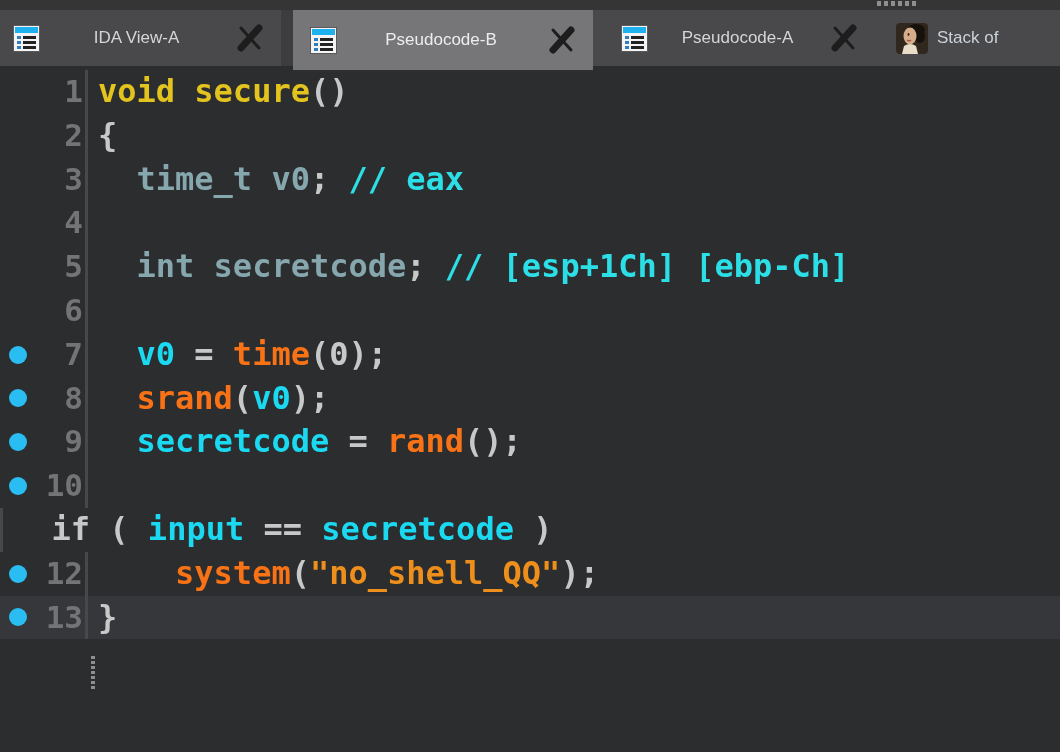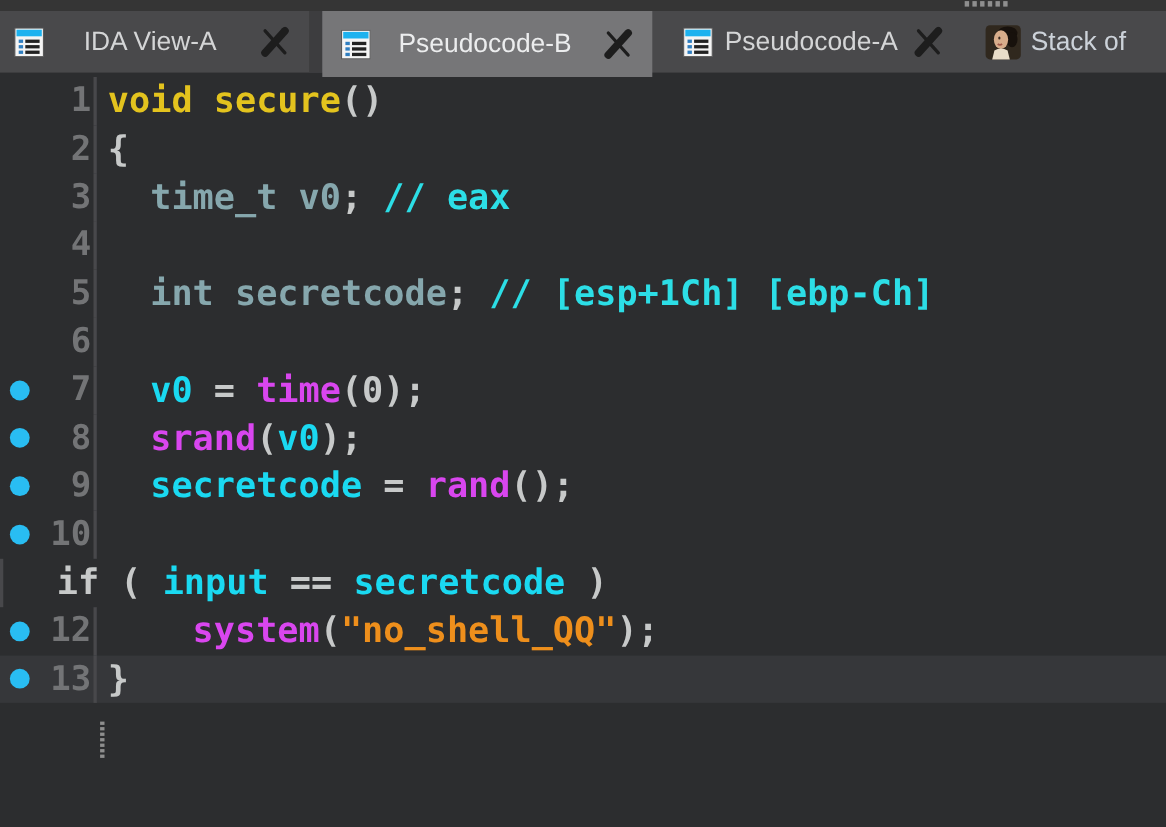--- a/index.html
+++ b/index.html
@@ -8,21 +8,21 @@
 
   
   .top-strip{position:absolute;top:0;left:0;width:1060px;height:10px;background:#353535;}
   .grip-dots{position:absolute;top:1px;left:877px;display:flex;gap:3px;}
   .grip-dots span{width:4px;height:5px;background:#8f8f8f;display:block;}
 
   
   .tab-bar{position:absolute;top:10px;left:0;width:1060px;height:56px;background:#49494b;
            display:flex;align-items:flex-start;z-index:3;}
   .tab{height:56px;display:flex;align-items:center;box-sizing:border-box;
-       padding:0 16px 0 13px;color:#d4d5d6;font-size:24px;cursor:default;overflow:hidden;}
+       padding:0 16px 0 13px;color:#d4d5d6;font-size:17px;cursor:default;overflow:hidden;}
   .tab .tab-label{flex:1;text-align:center;white-space:nowrap;padding:0 8px;}
   .tab.active{background:#767678;height:60px;color:#ecedee;}
   .tab-divider{width:12px;height:56px;background:#3d3d3f;flex:0 0 auto;}
   .bar-gap{height:56px;flex:0 0 auto;}
   .tab-win-icon{flex:0 0 auto;}
   .tab-close{flex:0 0 auto;margin-left:2px;}
   .tab-stack{padding-left:20px;}
   .tab-stack .tab-label{flex:0 0 auto;text-align:left;color:#ccd2d9;}
 
   
@@ -36,21 +36,21 @@
   .ln{position:absolute;right:2px;top:0;line-height:43.8px;color:#737476;
       font-family:"DejaVu Sans Mono",monospace;font-size:31px;font-weight:700;}
   .gutter-sep{flex:0 0 3px;background:#48484b;}
   .code-text{white-space:pre;padding-left:10px;line-height:43.8px;
              font-family:"DejaVu Sans Mono",monospace;font-size:32px;font-weight:700;
              letter-spacing:0;}
   .tk-kw{color:#e3c31e}
   .tk-typ{color:#86a7ad}
   .tk-var{color:#1ad9f1}
   .tk-com{color:#2cdee6}
-  .tk-fn{color:#d946ef}
+  .tk-fn{color:#f97316}
   .tk-dat{color:#eedda4}
   .tk-str{color:#ee8f1c}
   .tk-pun{color:#c7c9c9}
 
   .end-dots{margin-left:91px;margin-top:17px;display:flex;flex-direction:column;gap:2px;width:4px;}
   .end-dots span{width:4px;height:3px;background:#8e8e8e;display:block;}
 </style>
 </head>
 <body>
 

